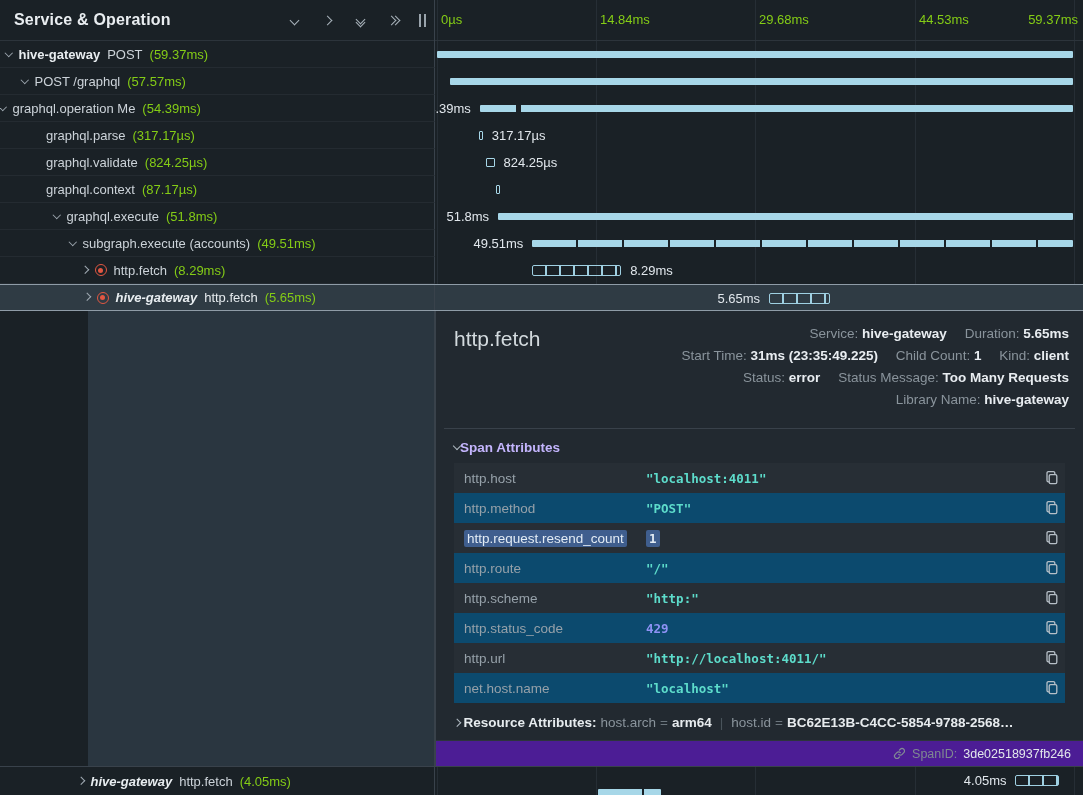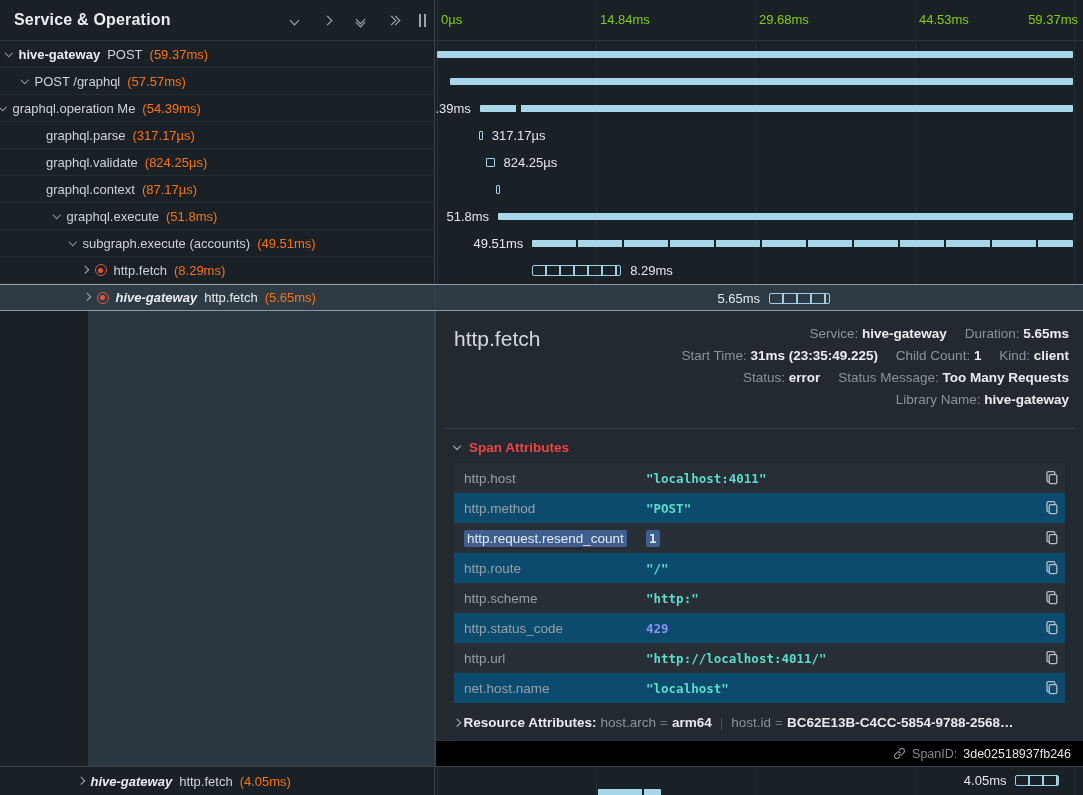--- a/index.html
+++ b/index.html
@@ -26,21 +26,21 @@
   .handle i{width:2px;height:13px;background:#9aa4ac}
   .tick{position:absolute;top:12px;font-size:13px;color:#84cc16;white-space:nowrap}
 
   
   .rows{position:absolute;top:41px;left:0;right:0;z-index:1}
   .span-row{display:flex;height:27px;cursor:pointer}
   .tree-cell{width:435px;flex:none;background:#1a2126;border-right:1px solid #39424b;border-bottom:1px solid #242b31;display:flex;align-items:center;gap:7px;white-space:nowrap;overflow:hidden}
   .tree-cell .chv{width:5.5px;height:5.5px;border-width:1.5px;color:#9fa9b1;margin-top:-1px;cursor:pointer}
   .tree-cell .chv.down{margin-top:-3px}
   .op{color:#ccd3d9}
-  .dur{color:#f97316}
+  .dur{color:#84cc16}
   .svc{font-weight:700;color:#e8edf0}
   .svc.it{font-style:italic}
   .err{width:12px;height:12px;border-radius:50%;border:1.5px solid #e25742;position:relative;flex:none}
   .err::after{content:"";position:absolute;inset:2.5px;border-radius:50%;background:#e25742}
   .bar-cell{flex:1;position:relative;overflow:hidden}
   .bar{position:absolute;cursor:pointer}
   .bar.solid{top:10px;height:7px;background:#a7d7e8;border-radius:1px}
   .bar.split{top:10px;height:7px;border-radius:1px;background:linear-gradient(90deg,#a7d7e8 0 36px,rgba(0,0,0,0) 36px 41px,#a7d7e8 41px)}
   .bar.striped{top:10px;height:7px;border-radius:1px;background:repeating-linear-gradient(90deg,#a7d7e8 0 44px,#1a2126 44px 46px)}
   .bar.tick-bar{top:9px;height:9px;border:1.6px solid #a7d7e8;border-radius:1px}
@@ -61,37 +61,37 @@
   .expanded{position:absolute;top:311px;left:0;width:1083px;height:455px;z-index:1}
   .sel-ext{position:absolute;left:88px;top:0;width:347px;height:455px;background:#2a3640;border-right:1px solid #39424b}
   .detail{position:absolute;left:435px;top:0;right:0;height:455px;background:#222930;border-left:1px solid #39424b}
   .d-title{position:absolute;left:18px;top:16px;font-size:21px;color:#d3dade}
   .meta{position:absolute;right:14px;top:12px;text-align:right;line-height:22px;font-size:13.5px;white-space:nowrap}
   .mk{color:#8a949c}
   .mv{color:#e9edf1;font-weight:700}
   .pair{margin-left:14px}
   .pair:first-child{margin-left:0}
   .d-div{position:absolute;left:8px;right:8px;top:117px;height:1px;background:#39414a}
-  .sa-head{position:absolute;left:18px;top:129px;display:flex;align-items:center;gap:9px;font-weight:700;color:#ef4444;font-size:13.5px;cursor:pointer}
+  .sa-head{position:absolute;left:18px;top:129px;display:flex;align-items:center;gap:0;font-weight:700;color:#c4b5fd;font-size:13.5px;cursor:pointer}
   .sa-head .chv{width:6px;height:6px;border-width:1.6px;color:#aeb8c0;margin-top:-3px}
   .attr-table{position:absolute;left:18px;right:18px;top:152px}
   .attr-row{height:30px;display:flex;align-items:center;padding:0 10px;position:relative}
   .attr-row.a0{background:#272e35}
   .attr-row.a1{background:#0c4a6e}
   .attr-key{width:182px;flex:none;color:#96a1a9;font-size:13.5px;white-space:nowrap}
   .attr-val{font-family:"DejaVu Sans Mono",monospace;font-size:12.5px;color:#5ddccb;font-weight:700;white-space:nowrap}
   .attr-val.num{color:#8e92f5}
   .sel-text{background:#3f5e8e;color:#e3ecf5;padding:1px 3px;border-radius:2px}
   .copy{position:absolute;right:6px;top:7px;color:#b6bfc7;cursor:pointer}
   .res-row{position:absolute;left:18px;top:404px;display:flex;align-items:center;gap:4px;font-size:13.5px;white-space:nowrap;cursor:pointer}
   .res-row .chv{width:5.5px;height:5.5px;border-width:1.5px;color:#aeb8c0}
   .res-head{font-weight:700;color:#e7ecef}
   .rk{color:#8a949c}.req{color:#6c767e}.rv{color:#e7ebee;font-weight:700}
   .res-sep{color:#49535b;margin:0 4px}
-  .d-foot{position:absolute;left:0;right:0;bottom:0;height:26px;background:#000000;border-top:1px solid #2d353c;display:flex;align-items:center;justify-content:flex-end;gap:6px;padding-right:12px;font-size:12.5px}
+  .d-foot{position:absolute;left:0;right:0;bottom:0;height:26px;background:#4c1d95;border-top:1px solid #2d353c;display:flex;align-items:center;justify-content:flex-end;gap:6px;padding-right:12px;font-size:12.5px}
   .fk{color:#7f8991}.fv{color:#e2e7eb}
 
   
   .bottom{position:absolute;top:766px;left:0;right:0;height:29px;display:flex;border-top:1px solid #39424b;z-index:1;cursor:pointer}
   .bottom .tree-cell{border-bottom:none;height:100%}
 </style>
 </head>
 <body>
 
 <div class="app">

